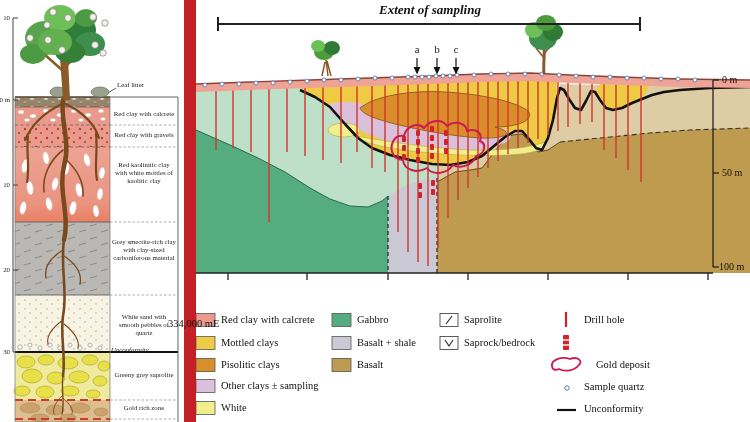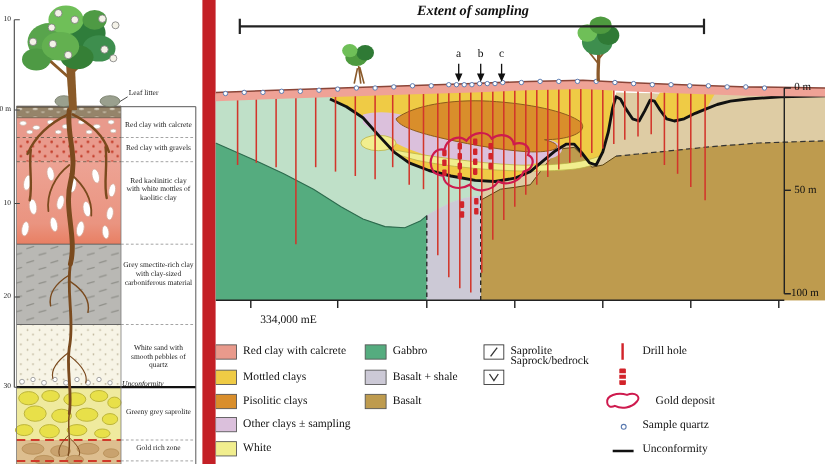--- a/index.html
+++ b/index.html
@@ -6,21 +6,21 @@
   .stage{position:relative;width:750px;height:422px;background:#ffffff;overflow:hidden;
          font-family:Liberation Serif, serif;color:#1a1a1a;}
   .stage svg{position:absolute;top:0;}
   .divider{position:absolute;top:0;left:184px;width:12px;height:422px;background:#C32026;}
   .lbl{position:absolute;line-height:1.18;color:#222;}
   .l-left{font-size:6.8px;text-align:center;}
   .l-scale{font-size:6.8px;text-align:right;}
   .sec-title{font-size:13px;font-style:italic;font-weight:600;text-align:center;color:#111;}
   .abc{font-size:10.5px;text-align:center;color:#111;}
   .depth-r{font-size:10px;color:#111;}
-  .easting{font-size:10.5px;text-align:right;color:#111;}
+  .easting{font-size:10.5px;text-align:left;color:#111;margin-top:32px;}
   .leg{font-size:10.5px;color:#111;white-space:nowrap;}
   .ital{font-style:italic;}
 </style>
 </head>
 <body>
 
 <div class="stage">
 
   <svg style="left:0" width="188" height="422" viewBox="0 0 188 422">
     <defs>
@@ -497,19 +497,19 @@
 
   <div class="lbl leg" style="left:221px;top:314px">Red clay with calcrete</div>
   <div class="lbl leg" style="left:221px;top:337px">Mottled clays</div>
   <div class="lbl leg" style="left:221px;top:359px">Pisolitic clays</div>
   <div class="lbl leg" style="left:221px;top:380px">Other clays ± sampling</div>
   <div class="lbl leg" style="left:221px;top:402px">White</div>
   <div class="lbl leg" style="left:357px;top:314px">Gabbro</div>
   <div class="lbl leg" style="left:357px;top:337px">Basalt + shale</div>
   <div class="lbl leg" style="left:357px;top:359px">Basalt</div>
   <div class="lbl leg" style="left:464px;top:314px">Saprolite</div>
-  <div class="lbl leg" style="left:464px;top:323px">Saprock/bedrock</div>
+  <div class="lbl leg" style="left:464px;top:337px">Saprock/bedrock</div>
   <div class="lbl leg" style="left:584px;top:314px">Drill hole</div>
   <div class="lbl leg" style="left:596px;top:359px">Gold deposit</div>
   <div class="lbl leg" style="left:584px;top:381px">Sample quartz</div>
   <div class="lbl leg" style="left:584px;top:403px">Unconformity</div>
 
 </div>
 
 </body></html>

